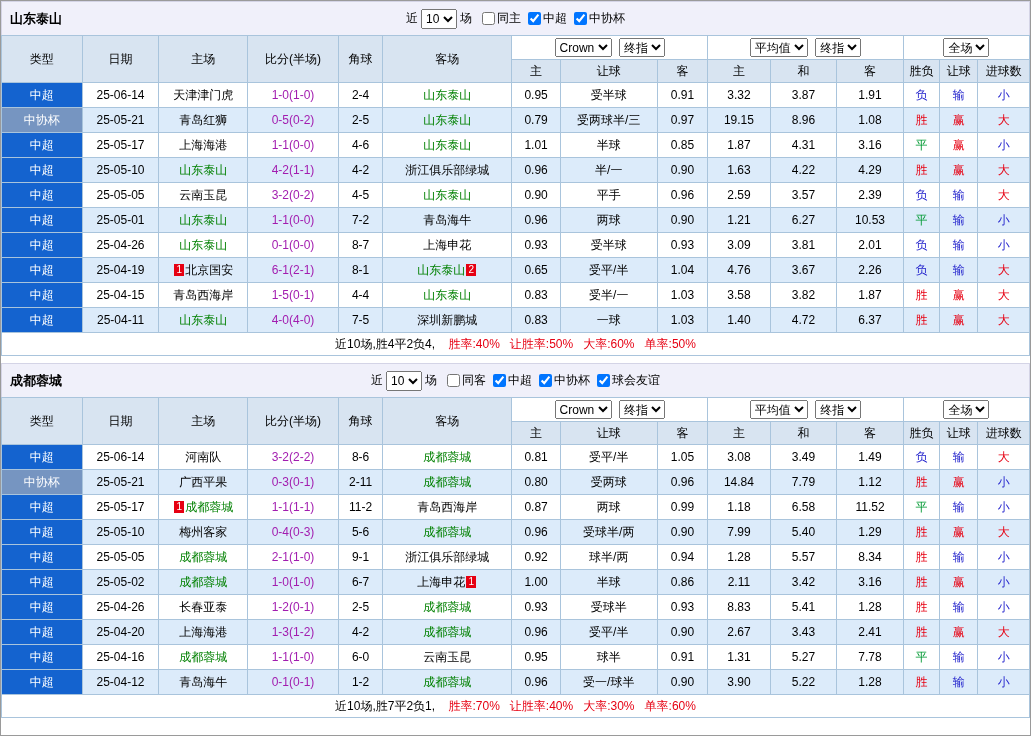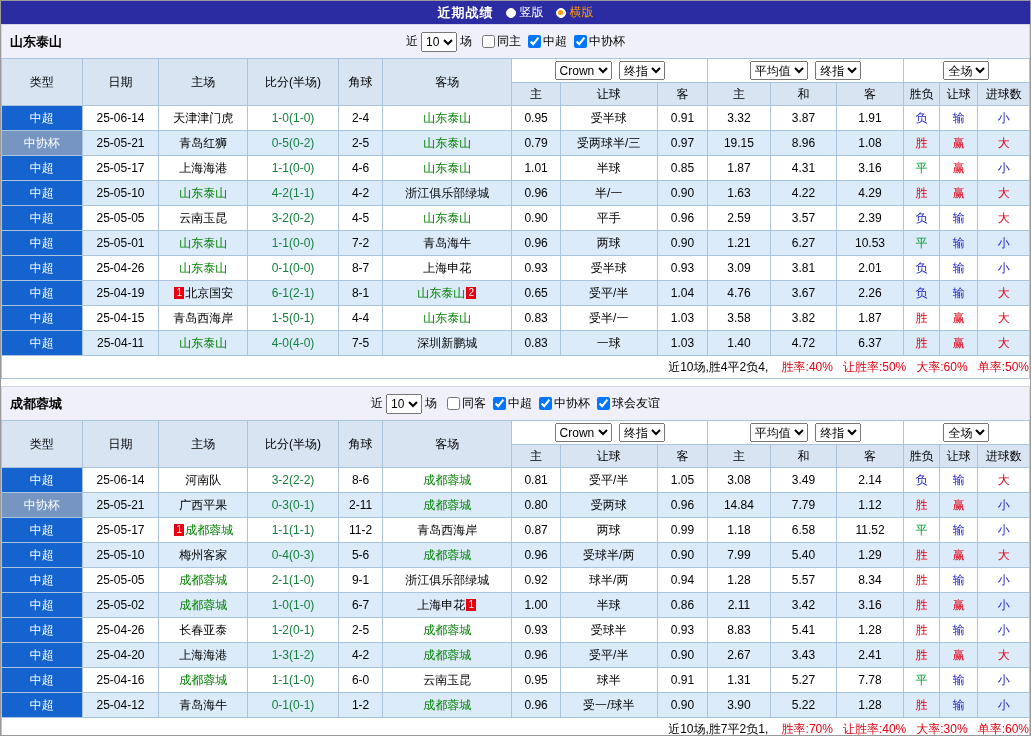--- a/index.html
+++ b/index.html
@@ -29,45 +29,32 @@
   .results th,.results td{border:1px solid #a9c4dc;text-align:center;vertical-align:middle;padding:0;white-space:nowrap;overflow:hidden;}
   .lh{background:#d8e4f1;font-weight:normal;height:46px;color:#000;}
   .dd-cell{background:#fff;height:23px;font-weight:normal;}
   .dd-cell select{font-size:12px;height:19px;margin:0 2px;}
   .sh{background:#d8e4f1;font-weight:normal;height:22px;color:#000;}
   tbody td{height:24px;color:#000;}
   tr.alt{background:#dcebfa;}
   td.league{color:#fff;cursor:pointer;}
   td.csl{background:#1463cf;}
   td.cup{background:#7695c1;}
-  td.score{color:#15803d;cursor:pointer;}
+  td.score{color:#a21caf;cursor:pointer;}
   .focus{color:#008000;}
   .red-badge{display:inline-block;background:#e60012;color:#fff;font-size:10px;line-height:12px;min-width:8px;padding:0 1px;margin:0 1px;vertical-align:1px;}
 
-  .summary{border:1px solid #a9c4dc;border-top:none;height:22px;line-height:22px;text-align:right;font-size:12px;color:#000;}
+  .summary{border:1px solid #a9c4dc;border-top:none;height:22px;line-height:22px;text-align:center;font-size:12px;color:#000;}
   .summary .stat{color:#e60012;margin-left:10px;}
 </style>
 </head>
 <body>
 
 <div class="page">
 
-  <div class="topbar">
-    <div class="topbar-center">
-      <span class="topbar-title">近期战绩</span>
-      <label class="radio">
-        <span class="rdot"></span>
-        <span class="rlabel">竖版</span>
-      </label>
-      <label class="radio selected">
-        <span class="rdot"></span>
-        <span class="rlabel">横版</span>
-      </label>
-    </div>
-  </div>
 
   <div id="sections">
   <div class="section">
     <div class="section-bar">
       <span class="team-title">山东泰山</span>
       <span class="filters">
         <span>近</span>
         <select><option>10</option></select>
         <span>场</span>
         <span class="cbs">
@@ -401,21 +388,21 @@
               <td>25-06-14</td>
               <td><span>河南队</span></td>
               <td class="score">3-2(2-2)</td>
               <td>8-6</td>
               <td><span class="focus">成都蓉城</span></td>
               <td>0.81</td>
               <td>受平/半</td>
               <td>1.05</td>
               <td>3.08</td>
               <td>3.49</td>
-              <td>2.14</td>
+              <td>1.49</td>
               <td class="res" style="color: rgb(34, 34, 204);">负</td>
               <td class="res" style="color: rgb(34, 34, 204);">输</td>
               <td class="res" style="color: rgb(230, 0, 18);">大</td>
             </tr>
             <tr class="alt">
               <td class="league cup">中协杯</td>
               <td>25-05-21</td>
               <td><span>广西平果</span></td>
               <td class="score">0-3(0-1)</td>
               <td>2-11</td>

